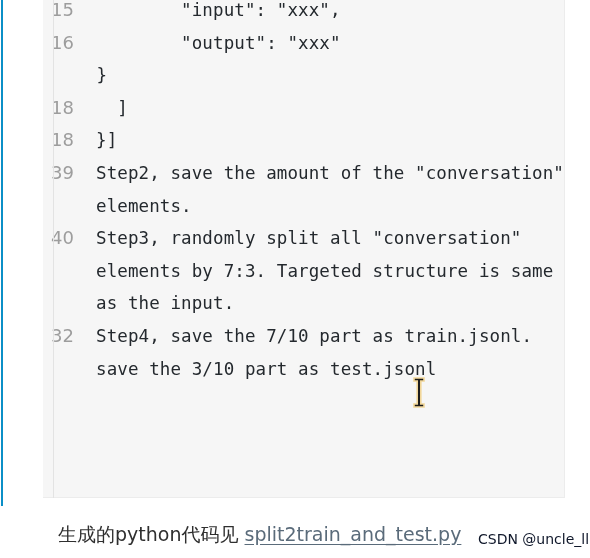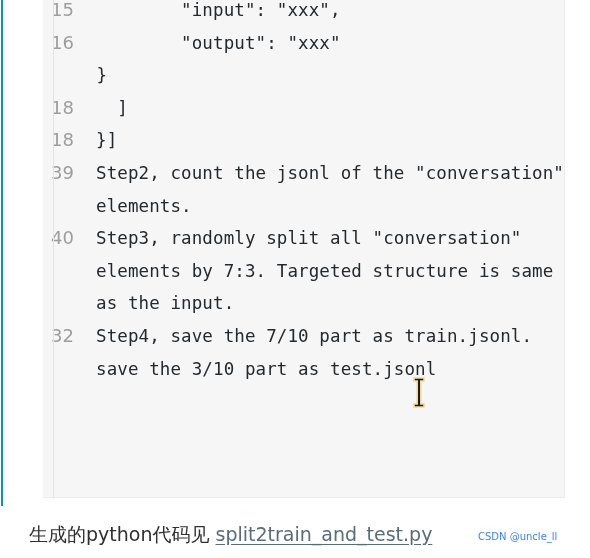--- a/index.html
+++ b/index.html
@@ -83,41 +83,41 @@
     font-size: 17.5px;
     line-height: 32.6px;
     white-space: pre-wrap;
     word-break: break-word;
     letter-spacing: 0.1px;
   }
 
   
   #caption {
     position: absolute;
-    left: 29px;
+    left: 58px;
     top: 521px;
     font-size: 19px;
     line-height: 27px;
     color: #2f2f2f;
     font-family: "DejaVu Sans", sans-serif;
     white-space: nowrap;
   }
   #caption-link {
     color: #5a6b7a;
     text-decoration: underline;
     text-underline-offset: 3px;
   }
 
   
   #watermark {
     position: absolute;
     left: 478px;
     top: 531px;
-    font-size: 10px;
-    color: #3b82f6;
+    font-size: 14px;
+    color: #0f172a;
     font-family: "DejaVu Sans", sans-serif;
     white-space: nowrap;
     pointer-events: none;
   }
 
   
   #mouse-cursor {
     position: absolute;
     left: 411px;
     top: 377px;
@@ -147,21 +147,21 @@
       <div class="code-row">
         <div class="line-number">18</div>
         <div class="line-content">  ]</div>
       </div>
       <div class="code-row">
         <div class="line-number">18</div>
         <div class="line-content">}]</div>
       </div>
       <div class="code-row">
         <div class="line-number">39</div>
-        <div class="line-content">Step2, count the jsonl of the "conversation" elements.</div>
+        <div class="line-content">Step2, save the amount of the "conversation" elements.</div>
       </div>
       <div class="code-row">
         <div class="line-number">40</div>
         <div class="line-content">Step3, randomly split all "conversation" elements by 7:3. Targeted structure is same as the input.</div>
       </div>
       <div class="code-row">
         <div class="line-number">32</div>
         <div class="line-content">Step4, save the 7/10 part as train.jsonl. save the 3/10 part as test.jsonl</div>
       </div>
     </div>

